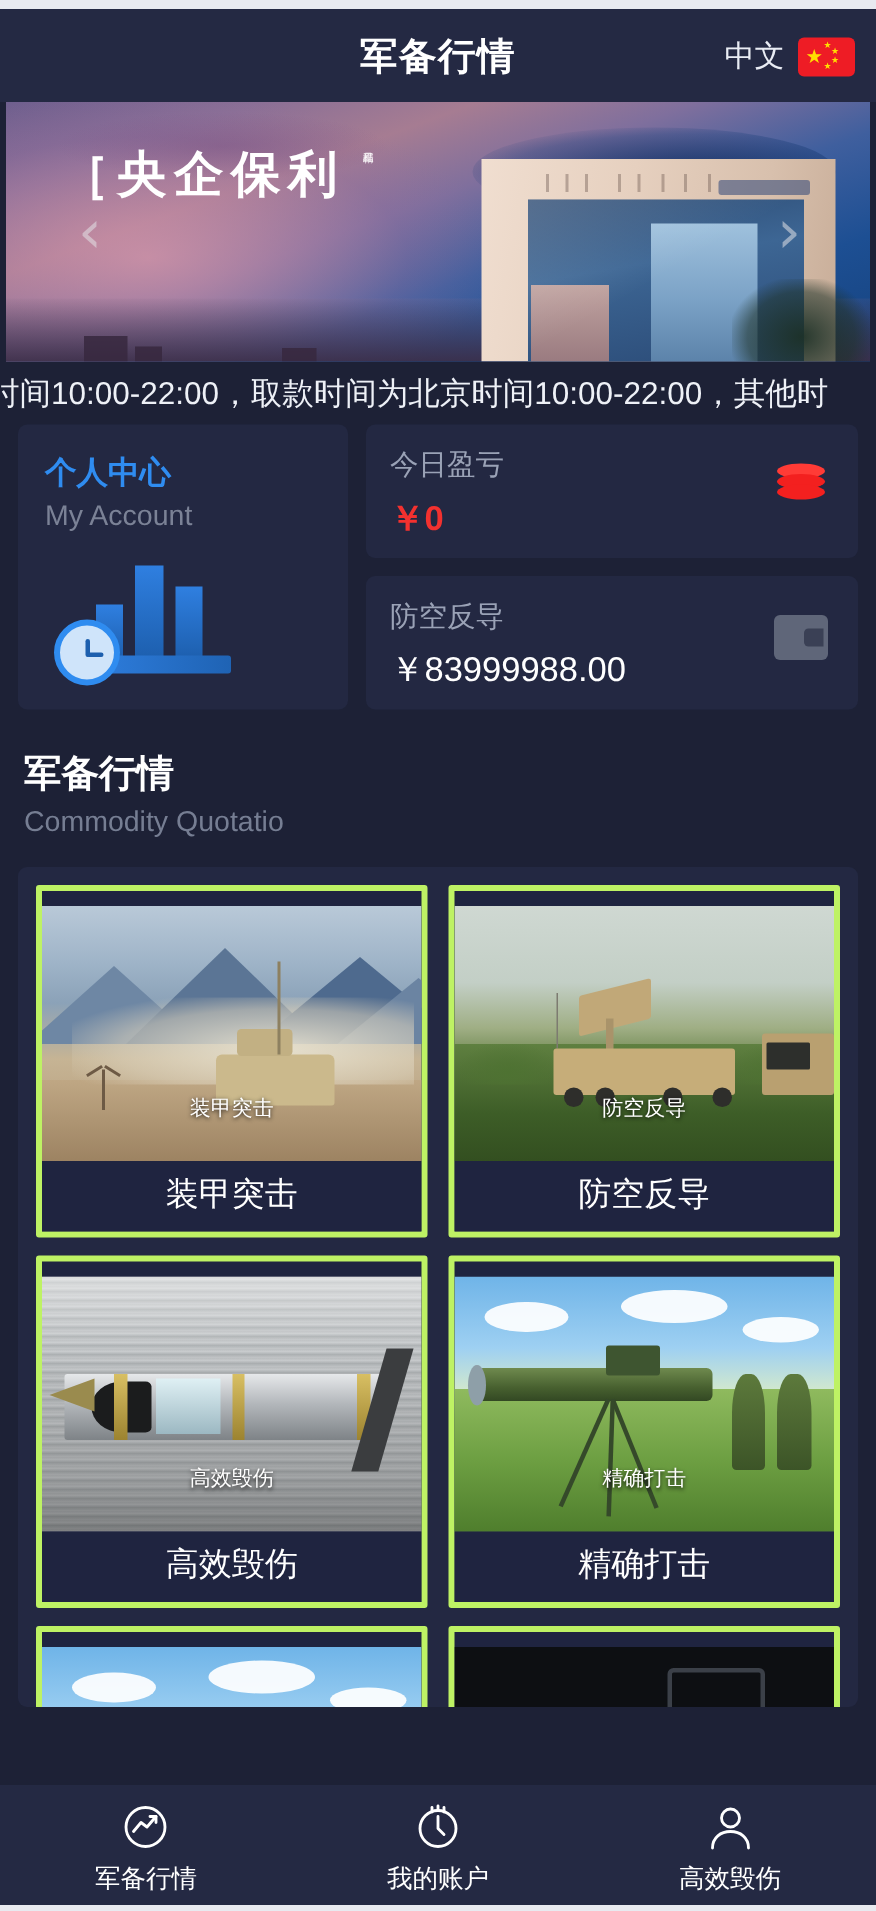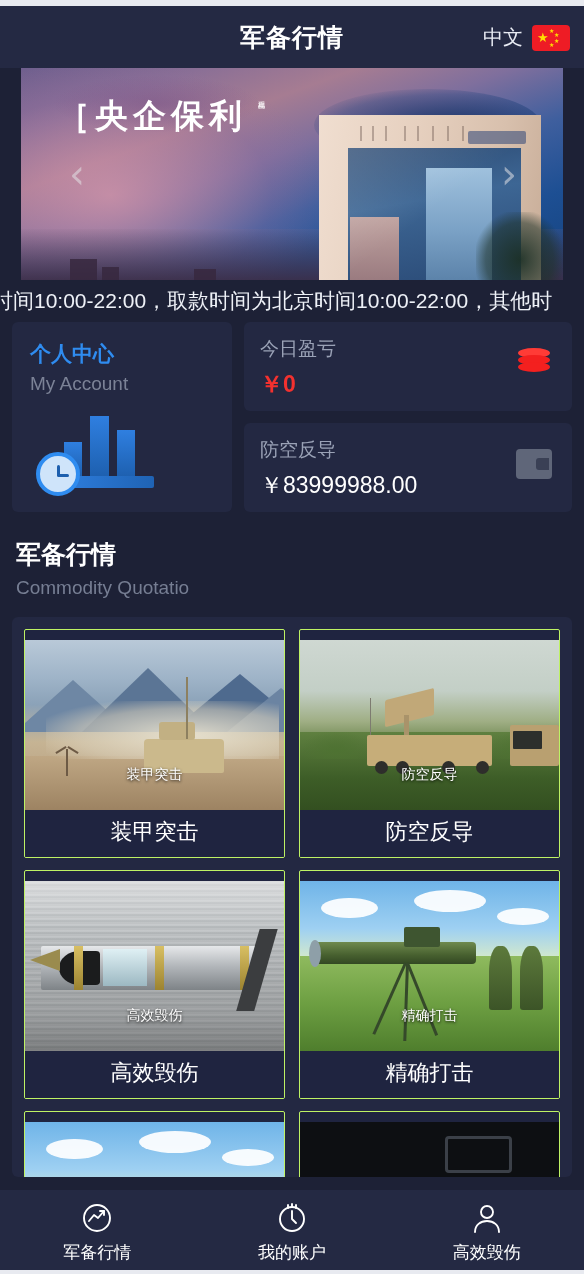--- a/index.html
+++ b/index.html
@@ -35,21 +35,21 @@
     position: absolute; left: 5px; top: 6px; color: #ffde00; font-size: 13px; line-height: 13px;
   }
   .flag .star-s { position: absolute; color: #ffde00; font-size: 6px; line-height: 6px; }
   .flag .s1 { left: 17px; top: 3px; }
   .flag .s2 { left: 22px; top: 7px; }
   .flag .s3 { left: 22px; top: 13px; }
   .flag .s4 { left: 17px; top: 17px; }
 
   
   .banner {
-    position: relative; margin: 0 21px; height: 212px; overflow: hidden;
+    position: relative; margin: 0 4px; height: 173px; overflow: hidden;
     background: linear-gradient(160deg,#6f5f8e 0%, #8a6f96 16%, #a67c92 30%, #7f6f9d 44%, #3f5f9e 60%, #1d4f93 78%, #15427e 100%);
   }
   .banner .sky-glow {
     position: absolute; left: 0; top: 0; width: 55%; height: 100%;
     background: radial-gradient(ellipse at 30% 60%, rgba(214,150,170,.75) 0%, rgba(150,110,160,.25) 55%, rgba(0,0,0,0) 75%);
   }
   .banner .cloud-a {
     position: absolute; right: 4%; top: 10%; width: 42%; height: 34%;
     background: radial-gradient(ellipse at 60% 50%, rgba(20,46,96,.85) 0%, rgba(26,62,120,.35) 60%, rgba(0,0,0,0) 78%);
     border-radius: 50%;
@@ -190,21 +190,21 @@
   .sec-title { color: #ffffff; font-size: 25px; font-weight: bold; }
   .sec-sub { color: #767e93; font-size: 19px; margin-top: 6px; }
 
   
   .grid-wrap {
     margin: 8px 12px 0 12px; background: #232842; border-radius: 6px;
     padding: 12px; height: 560px; overflow: hidden;
   }
   .grid { display: grid; grid-template-columns: 1fr 1fr; gap: 12px 14px; }
   .prod {
-    background: #1f2440; border: 1px solid #bef264; border-radius: 2px;
+    background: #1f2440; border: 4px solid #bef264; border-radius: 2px;
     overflow: hidden; padding-top: 10px;
   }
   .prod-img { position: relative; height: 170px; overflow: hidden; }
   .prod-cap {
     position: absolute; left: 0; right: 0; bottom: 26px; text-align: center;
     color: #fff; font-size: 14px; text-shadow: 0 1px 3px rgba(0,0,0,.9);
   }
   .prod-name {
     text-align: center; color: #ffffff; font-size: 22px;
     padding: 7px 0 10px 0; background: #1f2440;

